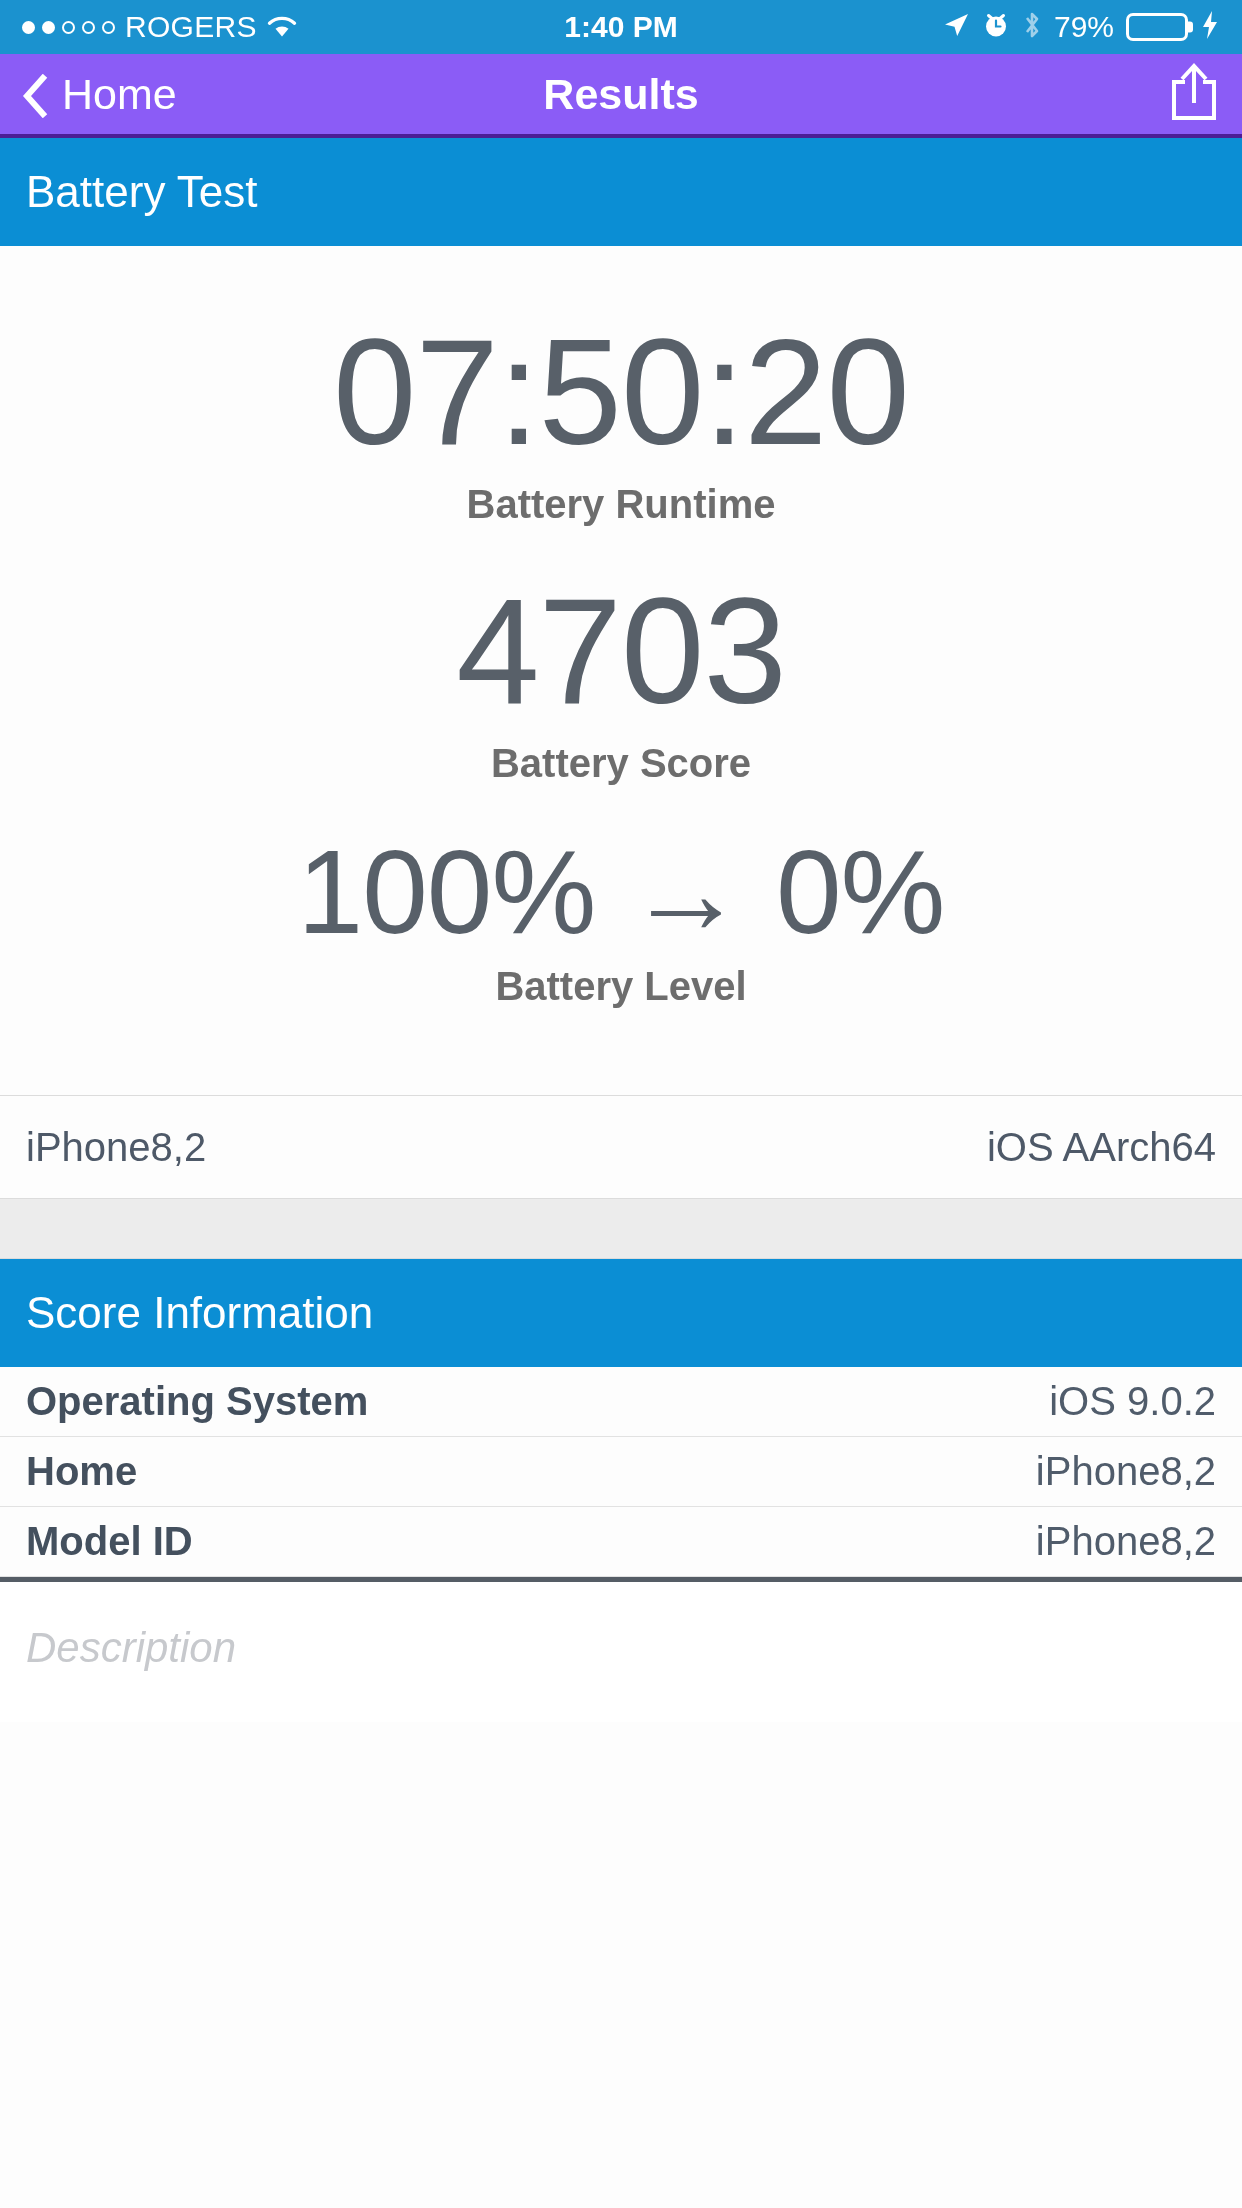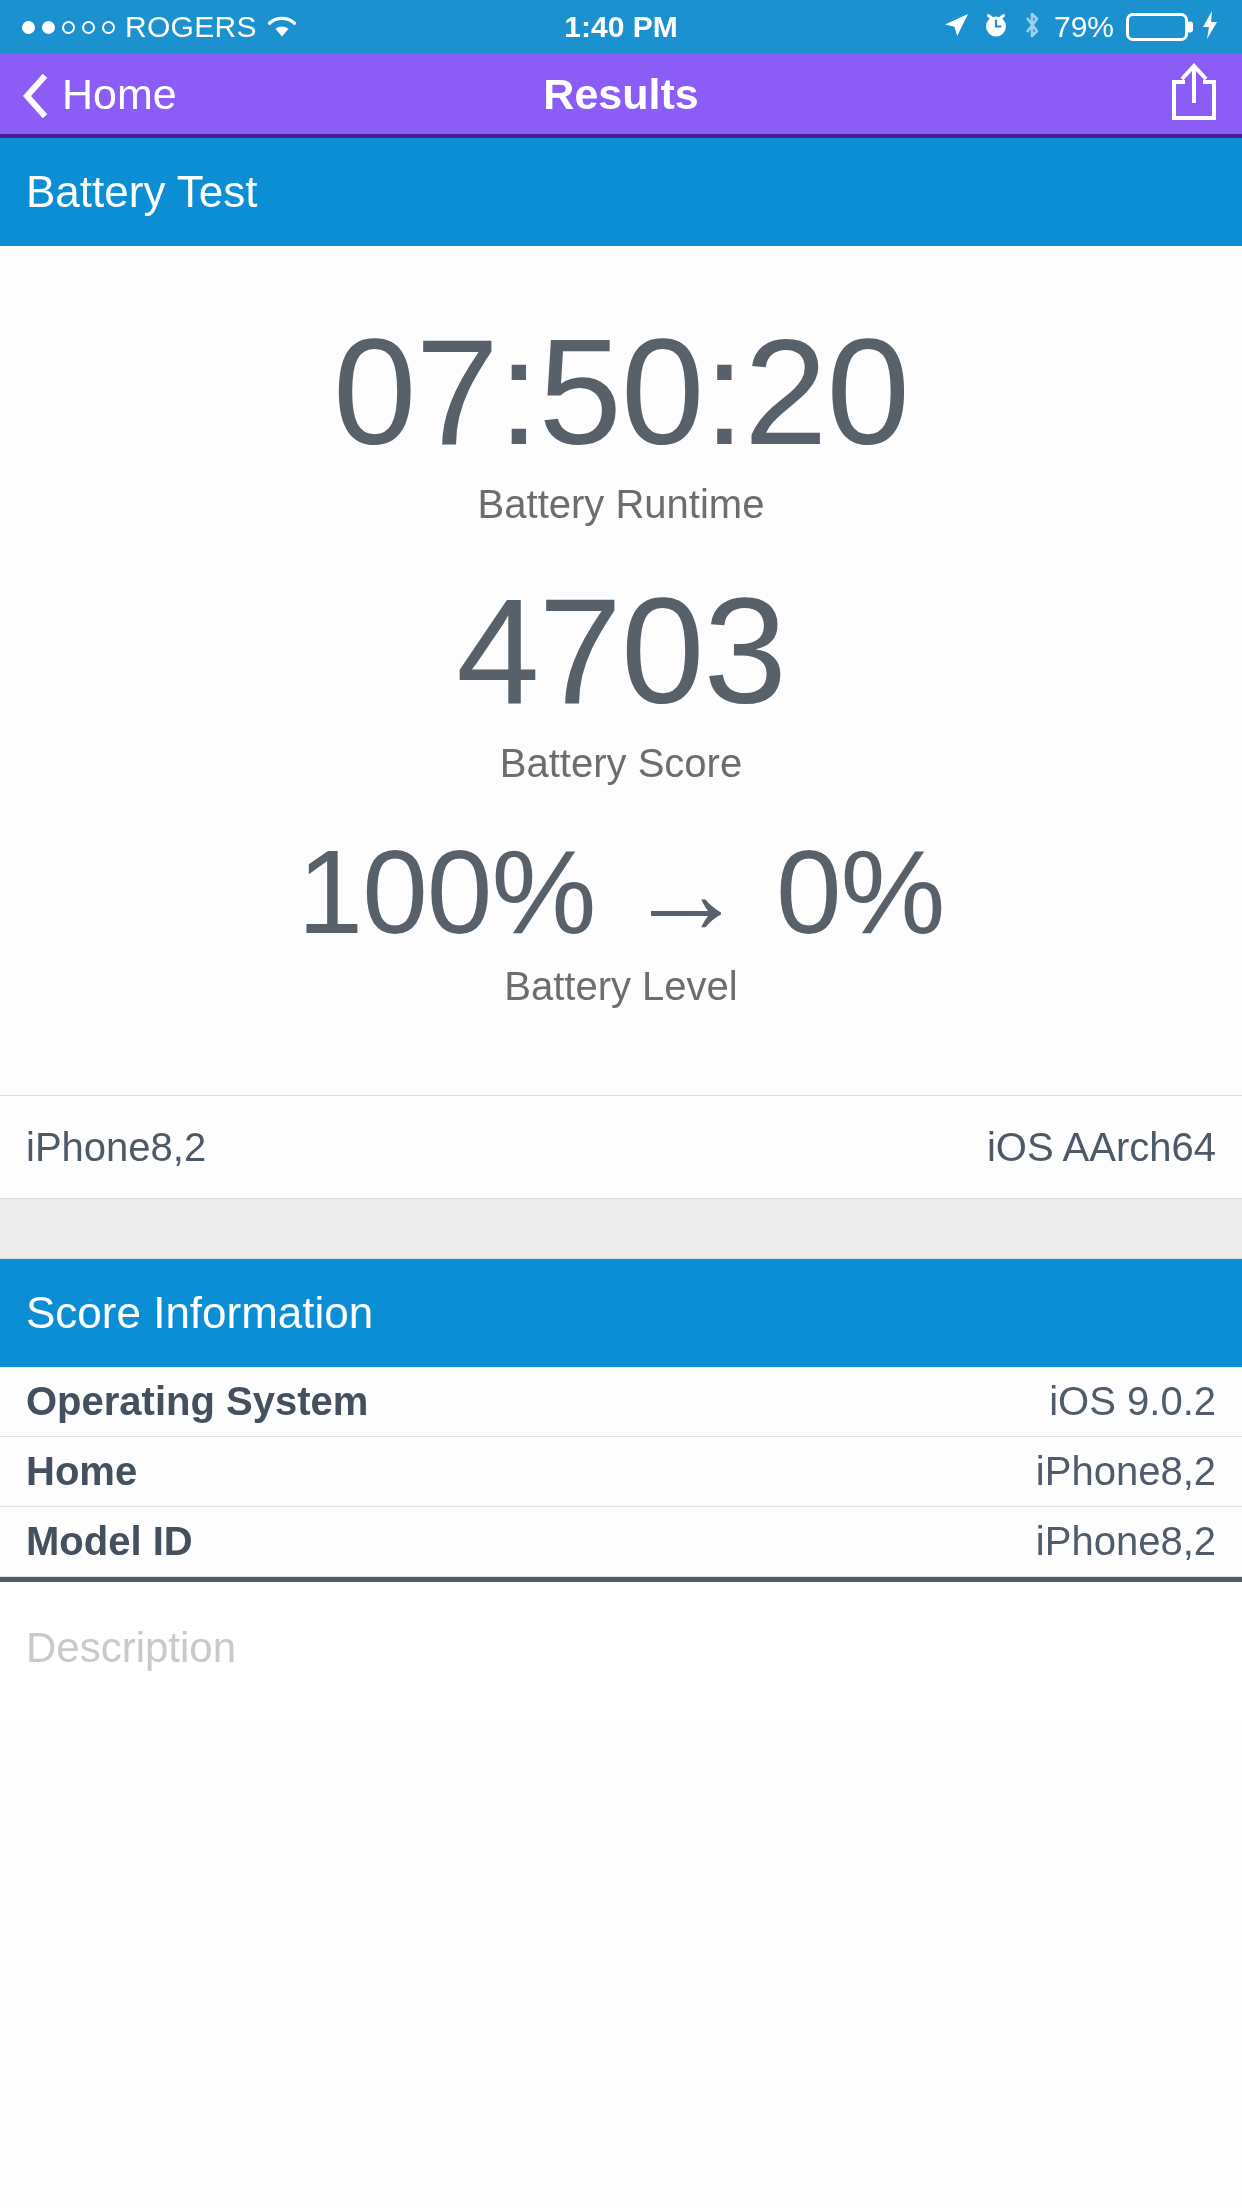--- a/index.html
+++ b/index.html
@@ -67,21 +67,21 @@
   
   .results { background:#fdfdfd; padding-top:62px; }
   .metric { text-align:center; }
   .metric + .metric { margin-top:40px; }
   .metric-value {
     font-size:150px; color:#586069; font-weight:300;
     line-height:1.12; letter-spacing:-1px;
   }
   .metric-value.small { font-size:118px;text-align:center; }
   .metric-label {
-    font-size:40px; color:#6d6d6d; margin-top:6px; font-weight:400;
+    font-size:40px; color:#6d6d6d; margin-top:6px; font-weight:700;
   }
   .results-spacer { height:86px; }
 
   
   .device-row {
     display:flex; justify-content:space-between; align-items:center;
     padding:0 26px; height:104px;
     border-top:1px solid #dcdcdc; border-bottom:1px solid #dcdcdc;
     background:#fdfdfd; font-size:40px; color:#4e5968;
   }
@@ -94,21 +94,21 @@
     display:flex; justify-content:space-between; align-items:center;
     padding:0 26px; height:70px; background:#fdfdfd;
     border-bottom:1px solid #e2e2e2;
   }
   .info-key { font-size:40px; font-weight:bold; color:#44505e; }
   .info-val { font-size:40px; color:#505c6b; }
 
   
   .desc-sep { height:5px; background:#555d66; }
   .desc-area { background:#ffffff; padding:42px 26px; height:140px; }
-  .desc-placeholder { font-size:42px; color:#c7c9cd; }
+  .desc-placeholder { font-size:42px; color:#c7c9cd;font-style:italic; }
 </style>
 </head>
 <body>
 
 <div id="app">
 
   <div class="statusbar">
     <div class="sb-left">
       <div class="dots">
         <div class="dot filled"></div>

